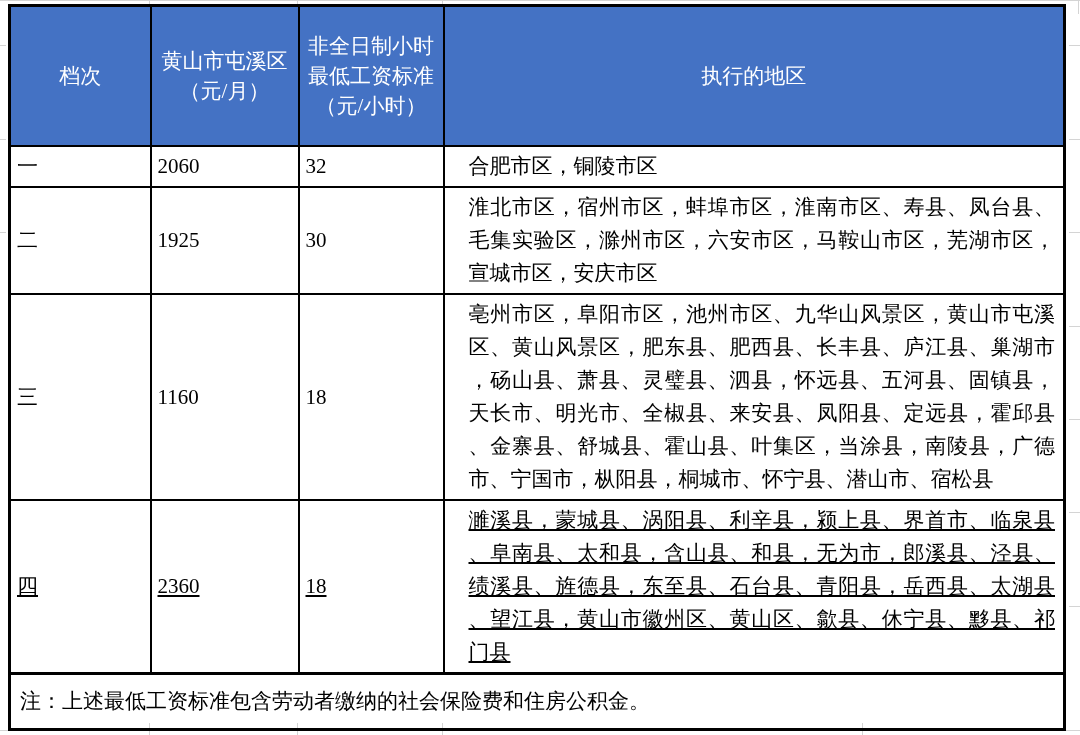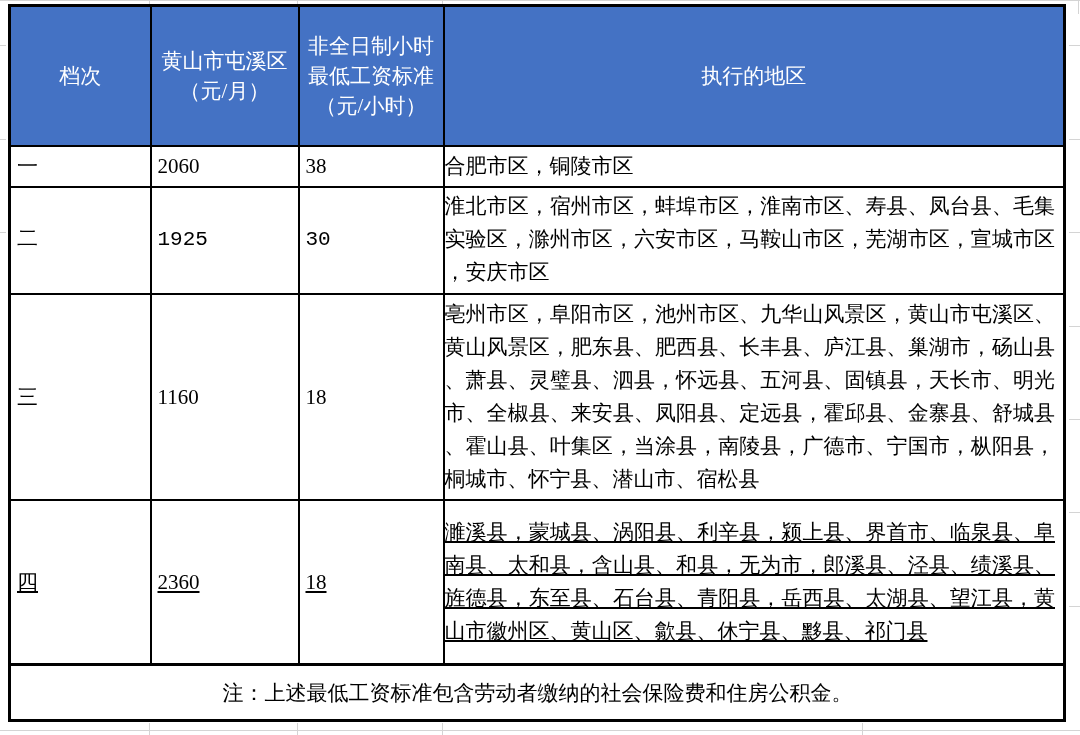--- a/index.html
+++ b/index.html
@@ -53,32 +53,32 @@
   }
   td.tier-cell,
   td.num-cell{
     text-align:left;
     padding:2px 4px 2px 6px;
     line-height:30px;
   }
   td.regions-cell{
     text-align:justify;
     line-break:anywhere;
-    padding:3px 8px 3px 0;
+    padding:3px 8px 3px 24px;
     line-height:33px;
   }
   tr.row-1 td{height:36px;}
-  tr.row-2 td{height:98px;font-family:Liberation Mono, monospace;}
+  tr.row-2 td{height:98px;}
   tr.row-3 td{height:199px;font-family:Liberation Serif, serif;}
   tr.row-4 td{height:165px;text-decoration:underline;}
   tr.note-row td{
     height:56px;
     border-top:3px solid var(--border);
     padding:4px 8px 4px 9px;
-    text-align:center;
+    text-align:left;
     line-height:30px;
   }
 </style>
 </head>
 <body>
 
 <div class="canvas">
 
   <div class="gl h" style="left:0;top:0;width:1080px;"></div>
   <div class="gl v" style="left:149px;top:0;height:4px;"></div>
@@ -113,21 +113,21 @@
         <th>档次</th>
         <th>黄山市屯溪区（元/月）</th>
         <th>非全日制小时最低工资标准（元/小时）</th>
         <th>执行的地区</th>
       </tr>
     </thead>
     <tbody>
       <tr class="row-1">
         <td class="tier-cell">一</td>
         <td class="num-cell">2060</td>
-        <td class="num-cell">38</td>
+        <td class="num-cell">32</td>
         <td class="regions-cell">合肥市区，铜陵市区</td>
       </tr>
       <tr class="row-2">
         <td class="tier-cell">二</td>
         <td class="num-cell">1925</td>
         <td class="num-cell">30</td>
         <td class="regions-cell">淮北市区，宿州市区，蚌埠市区，淮南市区、寿县、凤台县、毛集实验区，滁州市区，六安市区，马鞍山市区，芜湖市区，宣城市区，安庆市区</td>
       </tr>
       <tr class="row-3">
         <td class="tier-cell">三</td>

